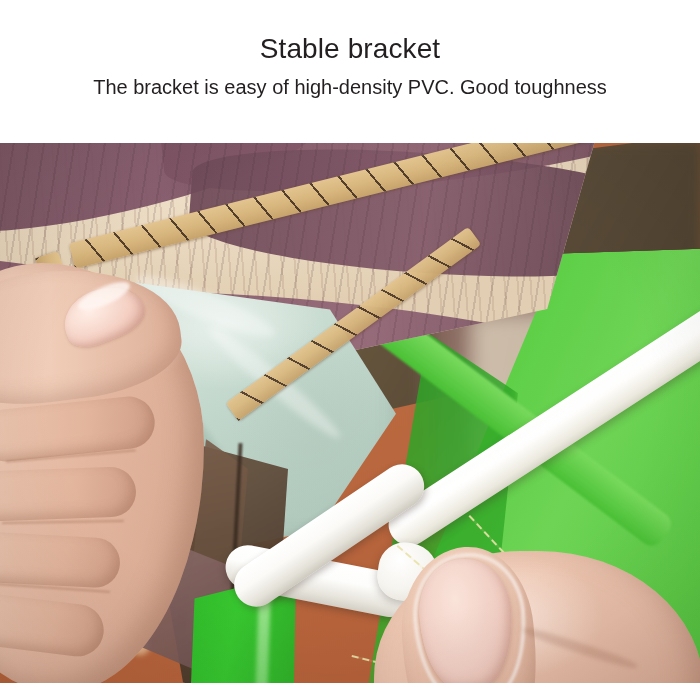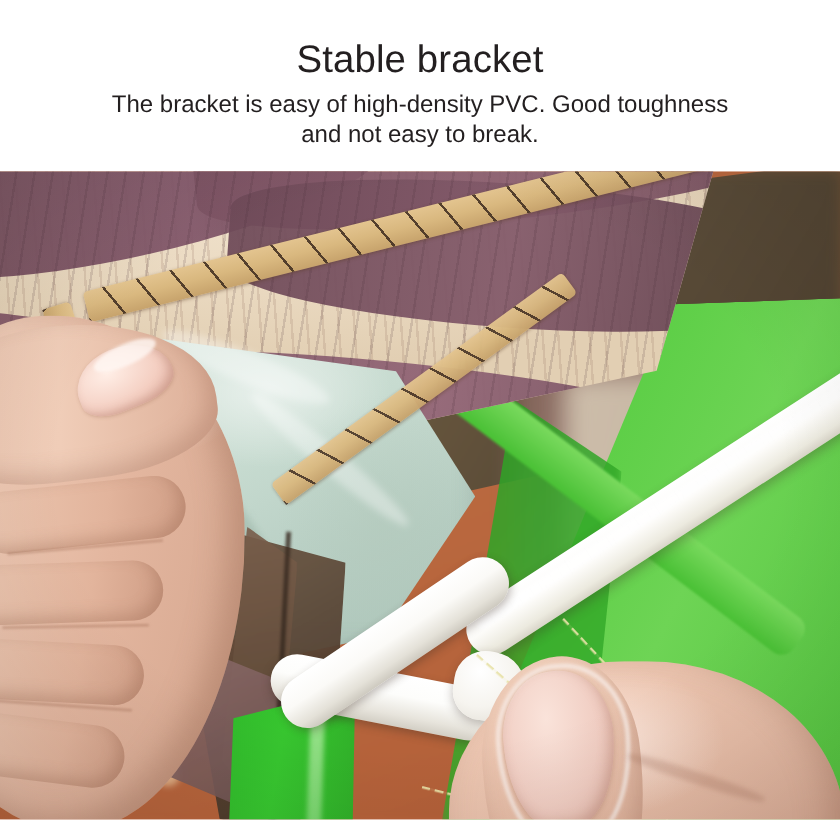--- a/index.html
+++ b/index.html
@@ -4,21 +4,21 @@
 <title>Stable bracket</title>
 <style>
   html,body{margin:0;padding:0;background:#fff;}
   body{width:700px;height:700px;overflow:hidden;
        font-family:"Liberation Sans","DejaVu Sans",sans-serif;}
   .page{position:relative;width:700px;height:700px;background:#ffffff;overflow:hidden;}
 
   
   .header{position:absolute;left:0;top:0;width:700px;height:143px;background:#ffffff;
           display:flex;flex-direction:column;align-items:center;justify-content:flex-start;}
-  .title{margin-top:32px;font-size:32px;line-height:34px;color:#231f20;font-weight:400;
+  .title{margin-top:32px;font-size:28px;line-height:34px;color:#231f20;font-weight:400;
          letter-spacing:.1px;text-align:left;}
   .subtitle{margin-top:9px;font-size:20px;line-height:25px;color:#231f20;font-weight:400;
             text-align:center;width:660px;}
   .subtitle .l2{display:block;}
 
   
   .photo{position:absolute;left:0;top:143px;width:700px;height:540px;overflow:hidden;
          background:#b9643c;}
 
   
@@ -222,21 +222,20 @@
 </style>
 </head>
 <body>
 
 <div class="page">
 
   <div class="header">
     <div class="title">Stable bracket</div>
     <div class="subtitle">
       <span>The bracket is easy of high-density PVC. Good toughness</span>
-      <span class="l2">and not easy to break.</span>
     </div>
   </div>
 
   <div class="photo">
 
     <div class="bg-terracotta"></div>
     <div class="bg-olive"></div>
     <div class="bg-mauveblur"></div>
     <div class="bg-creamblur"></div>
 

